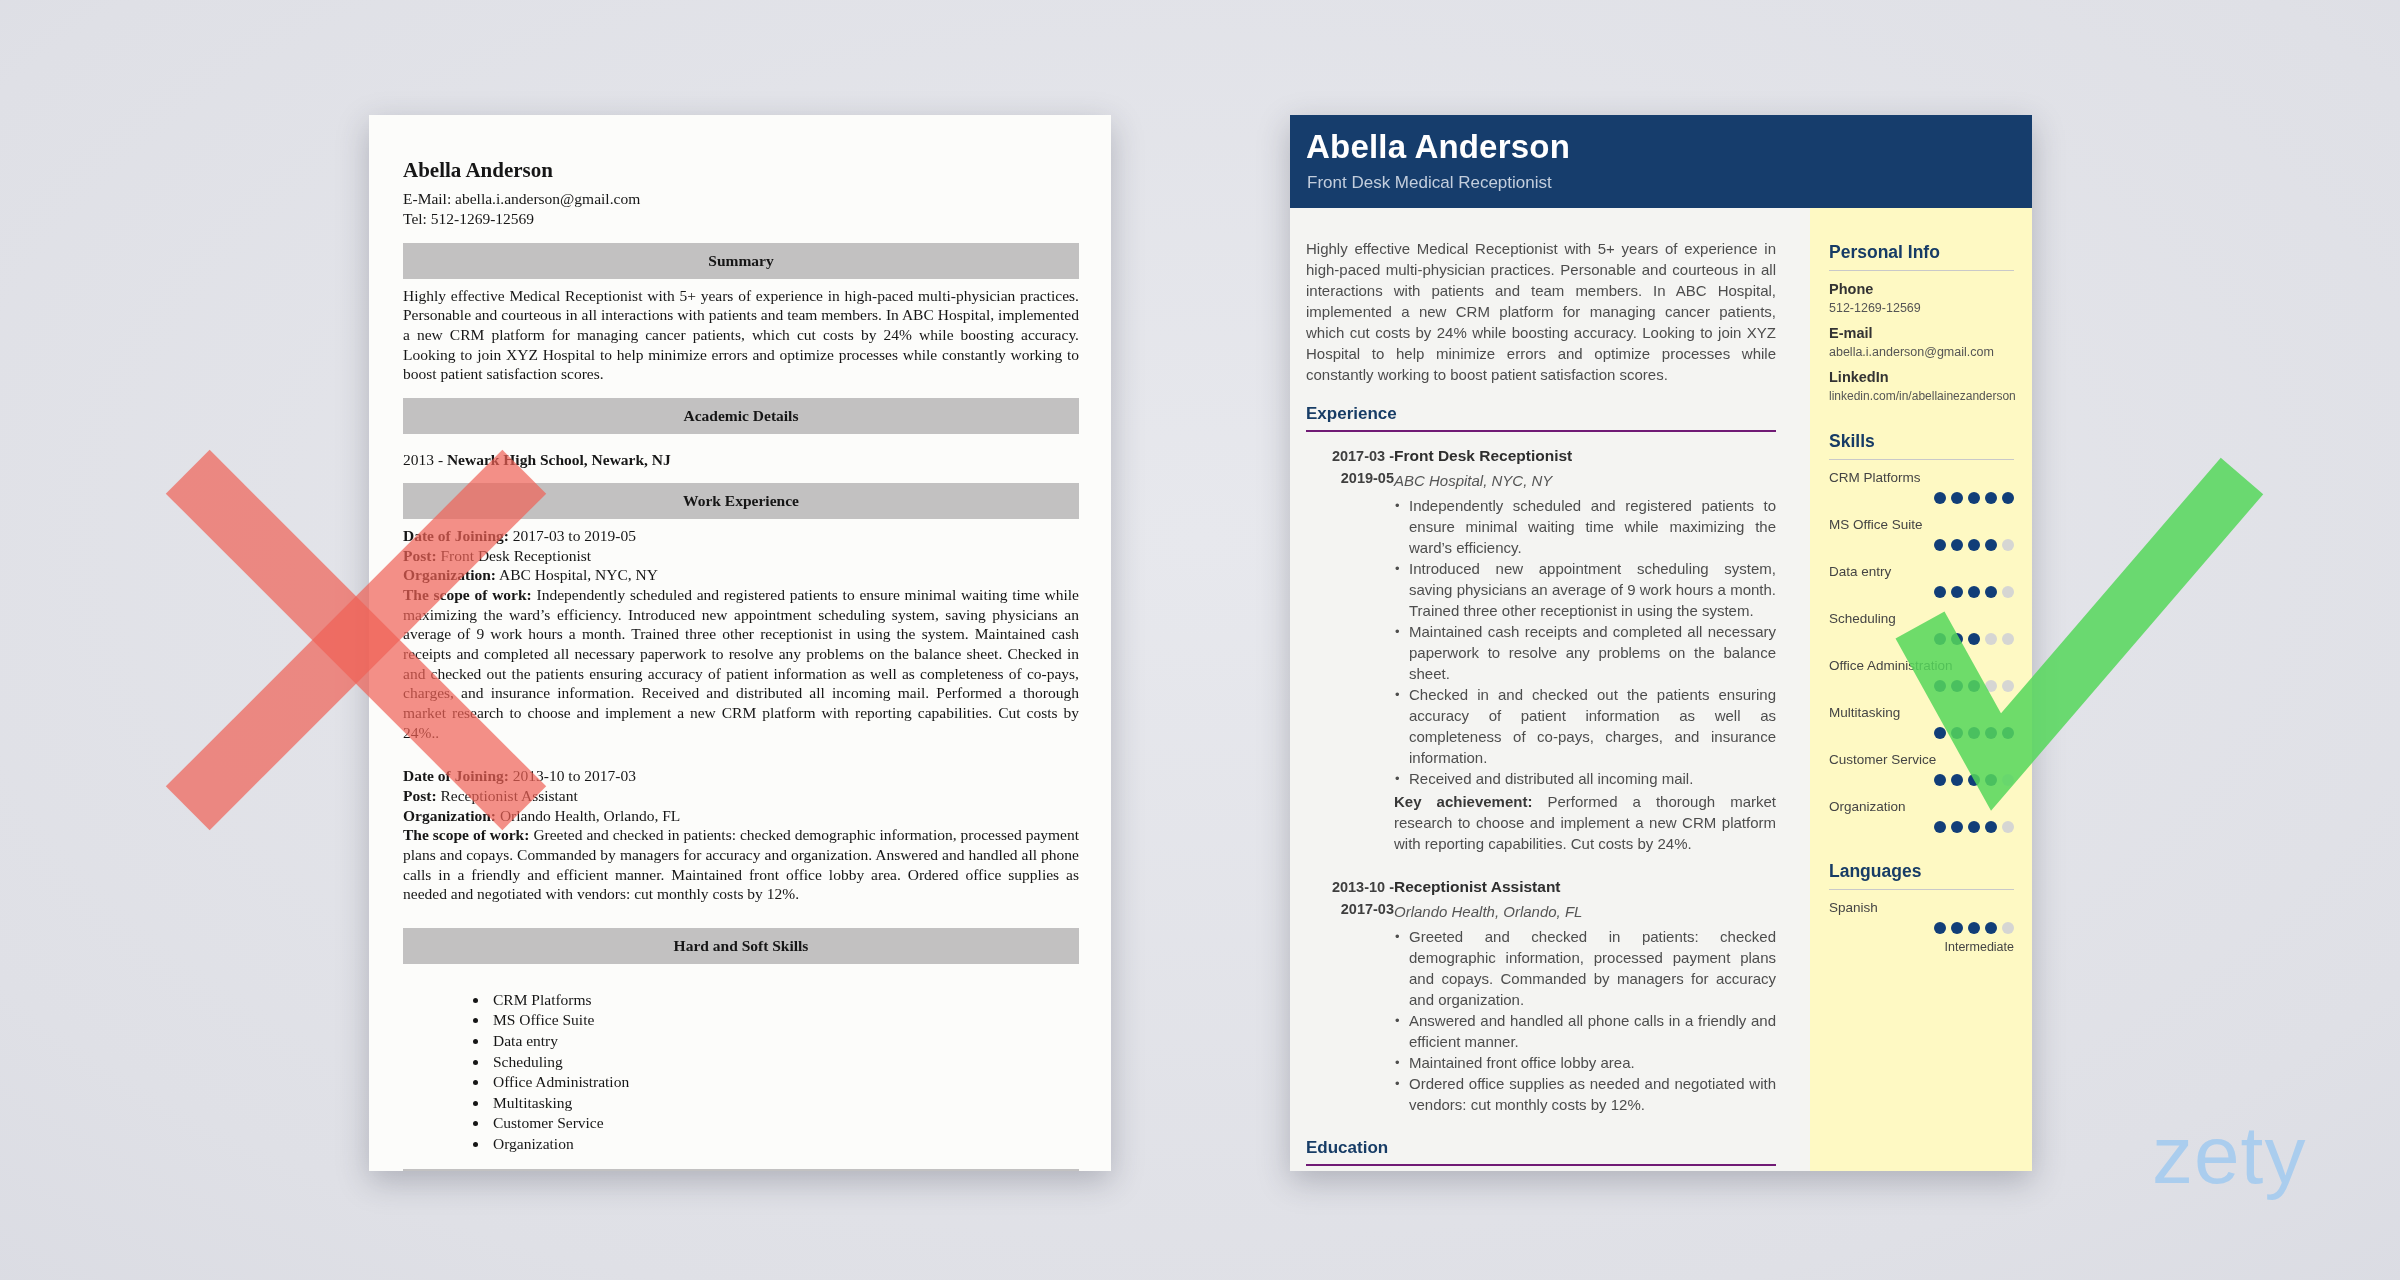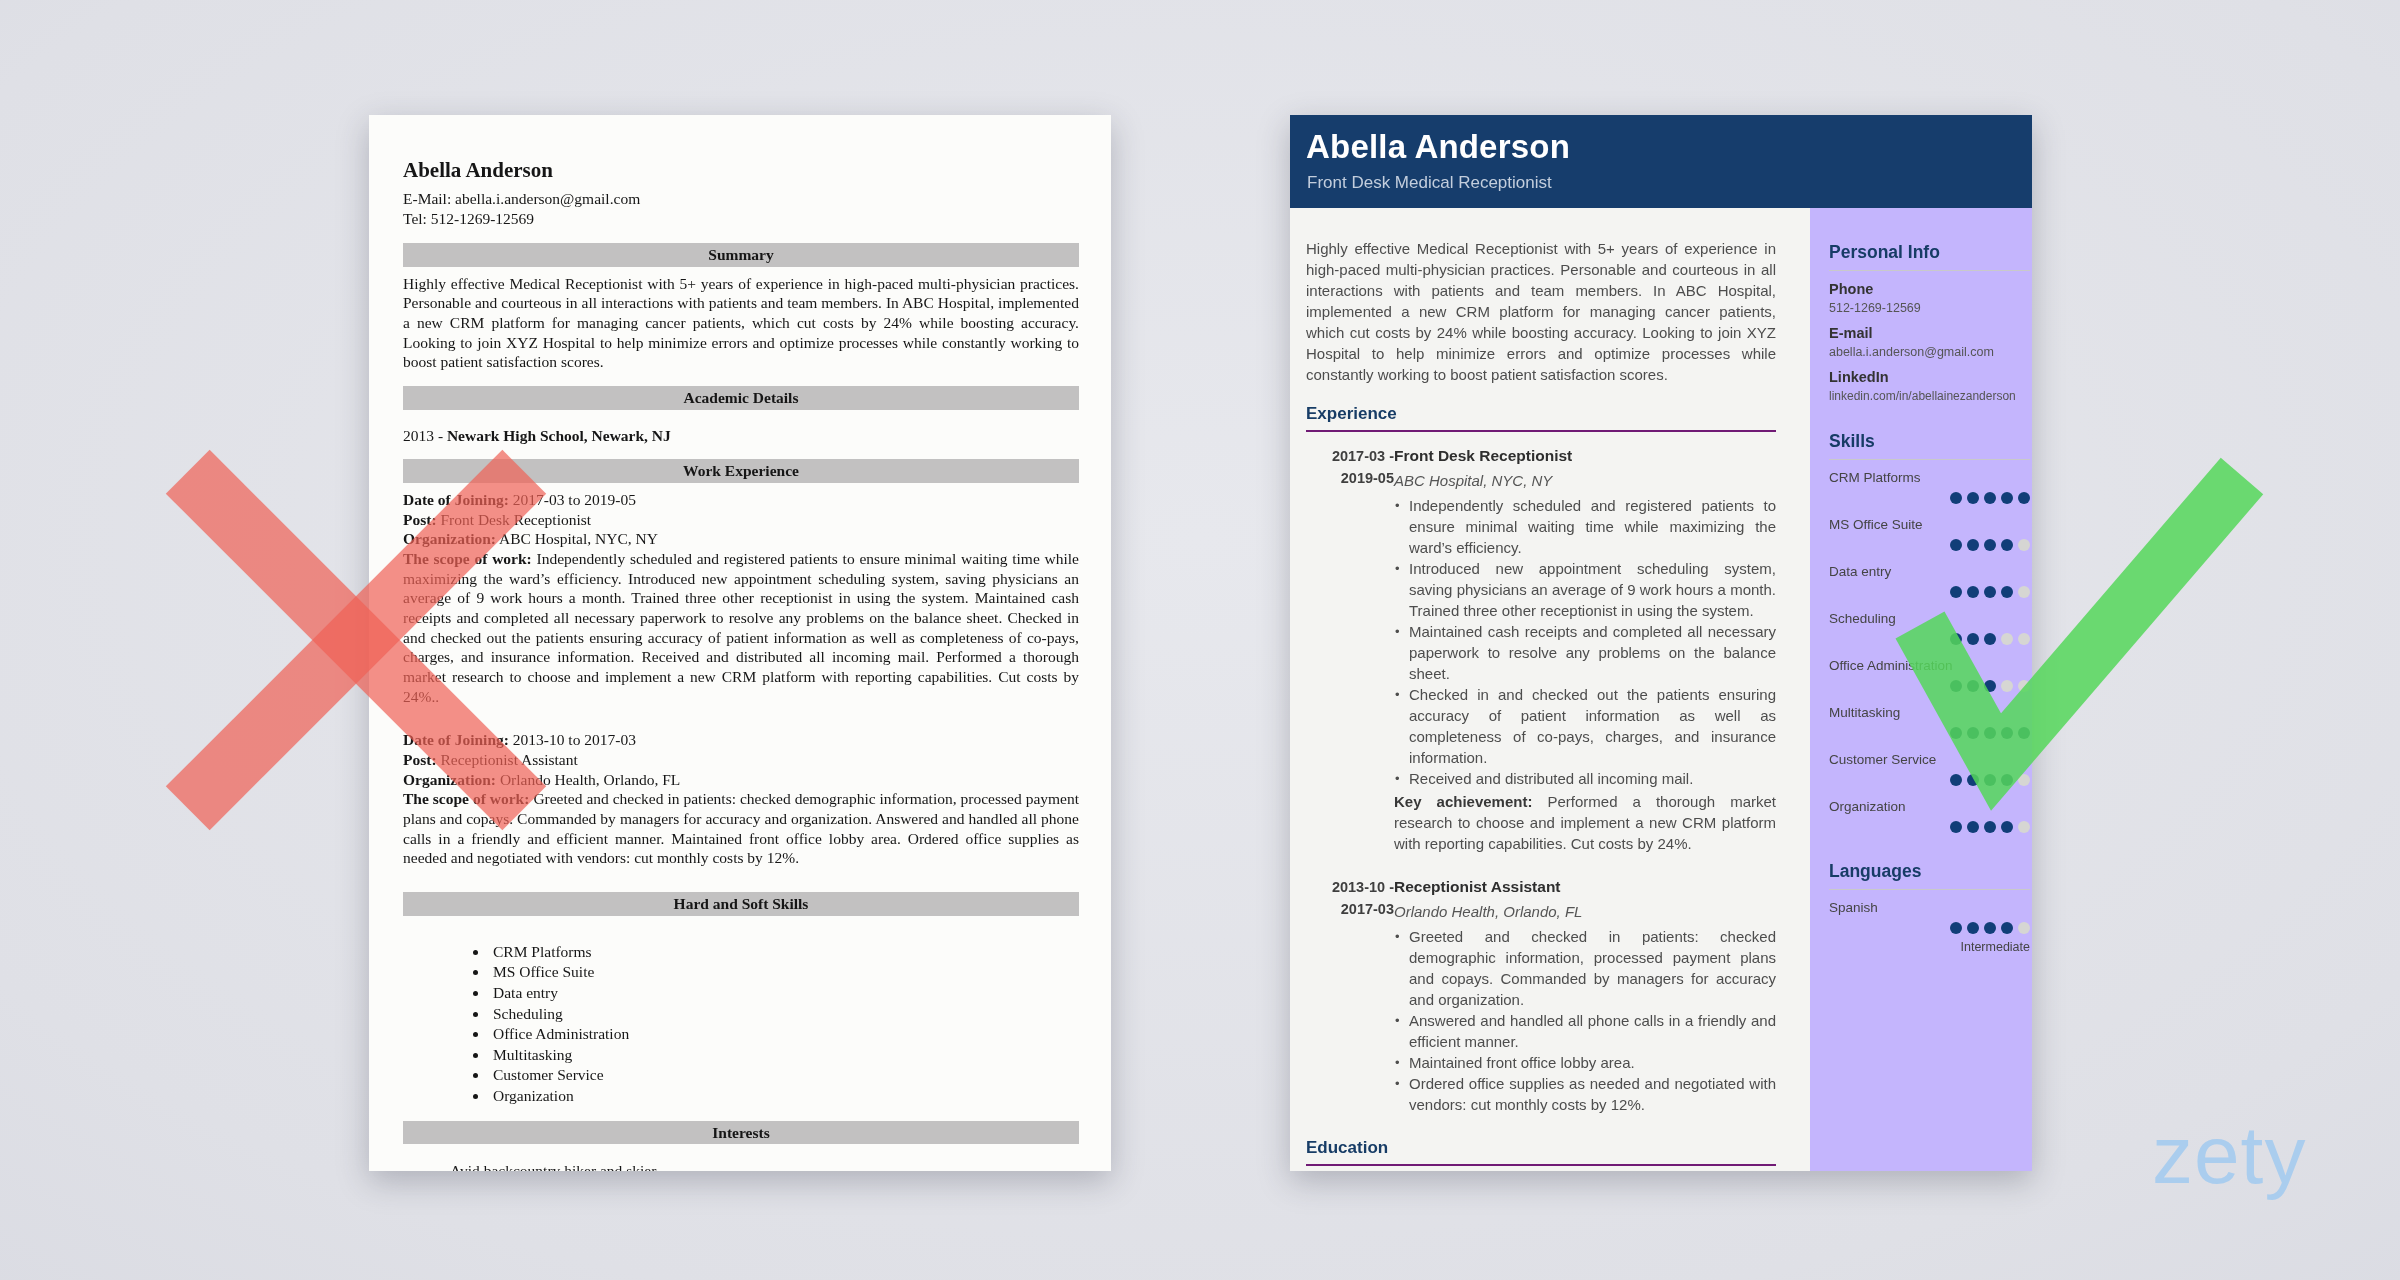--- a/index.html
+++ b/index.html
@@ -9,39 +9,39 @@
     font-family:"Liberation Sans", sans-serif;
   }
   .page{position:absolute;top:115px;width:742px;height:1056px;box-shadow:0 10px 30px rgba(45,50,70,.28);overflow:hidden;box-sizing:border-box;}
 
   
   .page-wrong{left:369px;background:#fcfcfa;color:#161616;
     font-family:"Liberation Serif", serif;font-size:15.5px;line-height:1.27;
     padding:42px 32px 0 34px;}
   .w-name{font-size:21px;font-weight:bold;margin:0 0 5px 0;}
   .w-contact{margin:0;line-height:1.3;}
-  .sec-bar{background:#c2c1c1;text-align:center;font-weight:bold;padding:2px 0;margin:14px 0 7px 0;}
+  .sec-bar{background:#c2c1c1;text-align:center;font-weight:bold;padding:8px 0;margin:14px 0 7px 0;}
   .w-par{margin:0;text-align:justify;}
   .w-entry{margin:16px 0 14px 0;}
   .w-label{font-weight:bold;}
   .w-job{margin:0 0 24px 0;}
   .w-line{margin:0;}
   .w-skills{margin:26px 0 6px 0;padding-left:86px;}
   .w-skills li{line-height:1.33;padding-left:4px;}
   .w-indent{margin:0 0 0 47px;line-height:1.35;}
   .w-gap-top{margin-top:17px;}
 
   
   .page-right{left:1290px;background:#f4f4f2;}
   .band{height:93px;background:#163d6c;box-sizing:border-box;padding:13px 20px 0 16px;}
   .r-name{color:#fff;font-size:33px;font-weight:bold;margin:0;letter-spacing:.2px;}
   .r-title{color:#c3cedd;font-size:17px;margin:7px 0 0 1px;}
   .cols{display:flex;height:963px;}
   .main{width:520px;box-sizing:border-box;padding:30px 34px 0 16px;color:#4d4d4d;font-size:15px;line-height:21px;}
-  .side{width:222px;box-sizing:border-box;background:#c4b5fd;padding:34px 2px 0 19px;color:#4d4d4d;}
+  .side{width:222px;box-sizing:border-box;background:#fef9c3;padding:34px 18px 0 19px;color:#4d4d4d;}
   .r-sum{margin:0;text-align:justify;}
   .r-h{color:#173c66;font-size:17px;font-weight:bold;border-bottom:2px solid #701a75;padding-bottom:6px;margin:18px 0 13px 0;}
   .job{display:flex;margin-bottom:22px;}
   .job-dates{flex:none;width:88px;font-weight:bold;color:#3f3f3f;font-size:14.5px;line-height:22px;text-align:right;}
   .job-dates p{margin:0;}
   .job-body{flex:1;min-width:0;}
   .job-title{font-weight:bold;color:#2e2e2e;font-size:15.5px;margin:0 0 4px 0;}
   .job-co{font-style:italic;color:#555;margin:0 0 4px 0;}
   .blts{list-style:none;margin:0;padding:0;}
   .blts li{position:relative;padding-left:15px;text-align:justify;}

